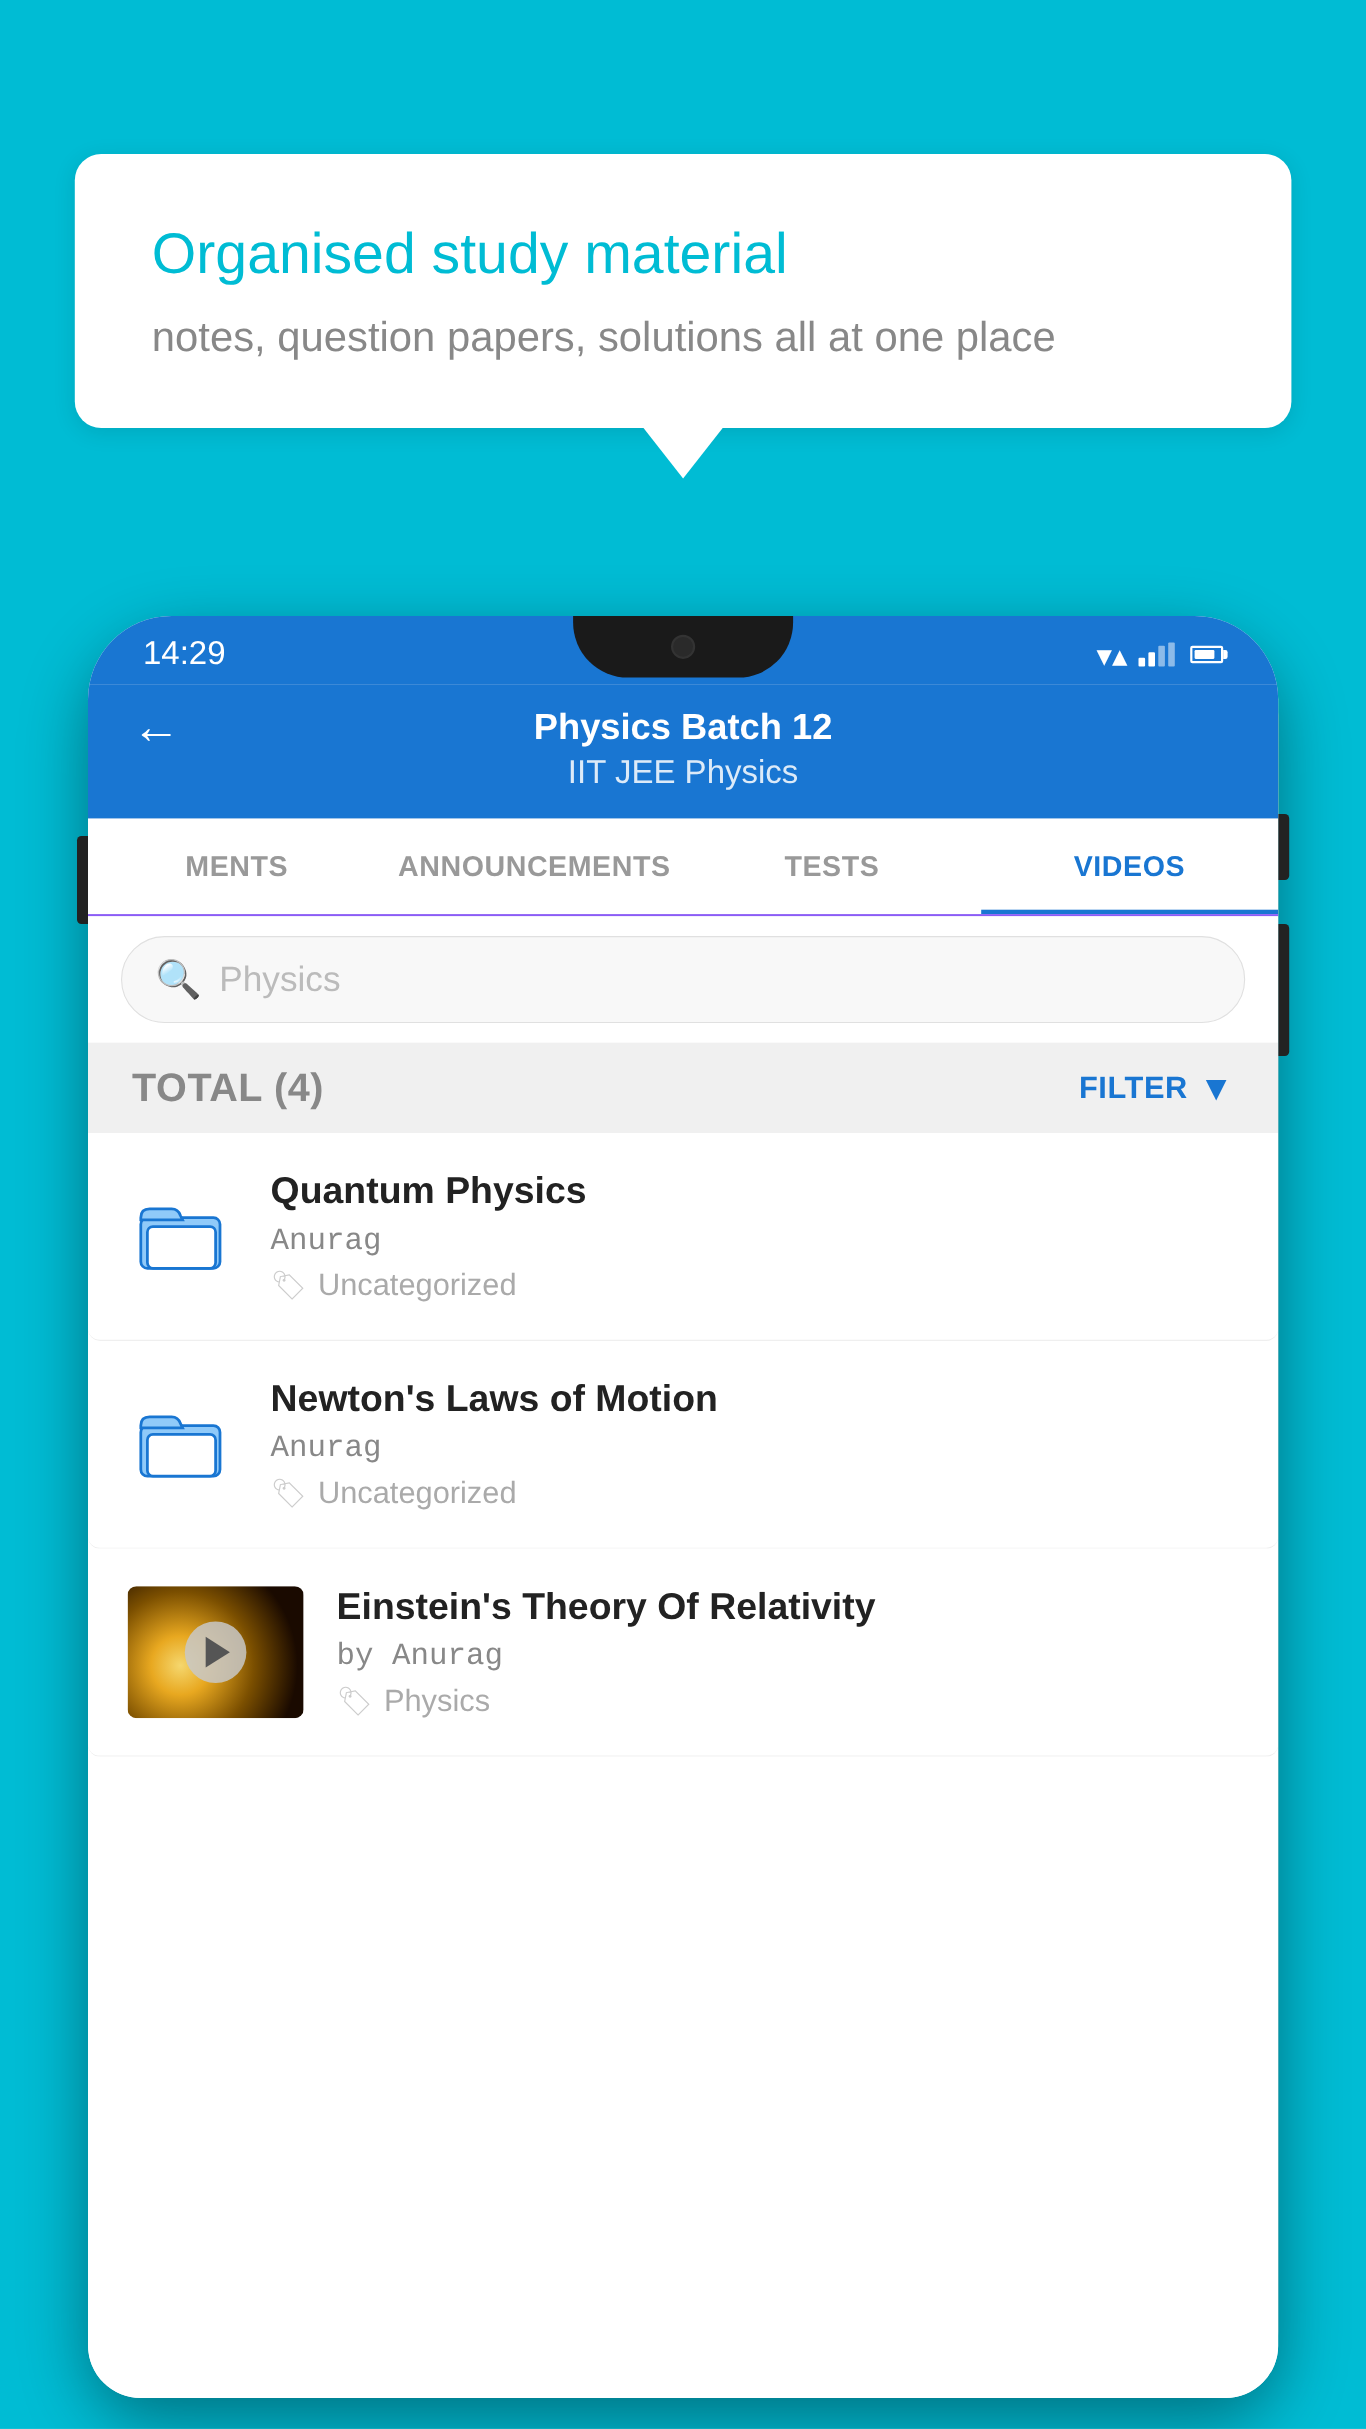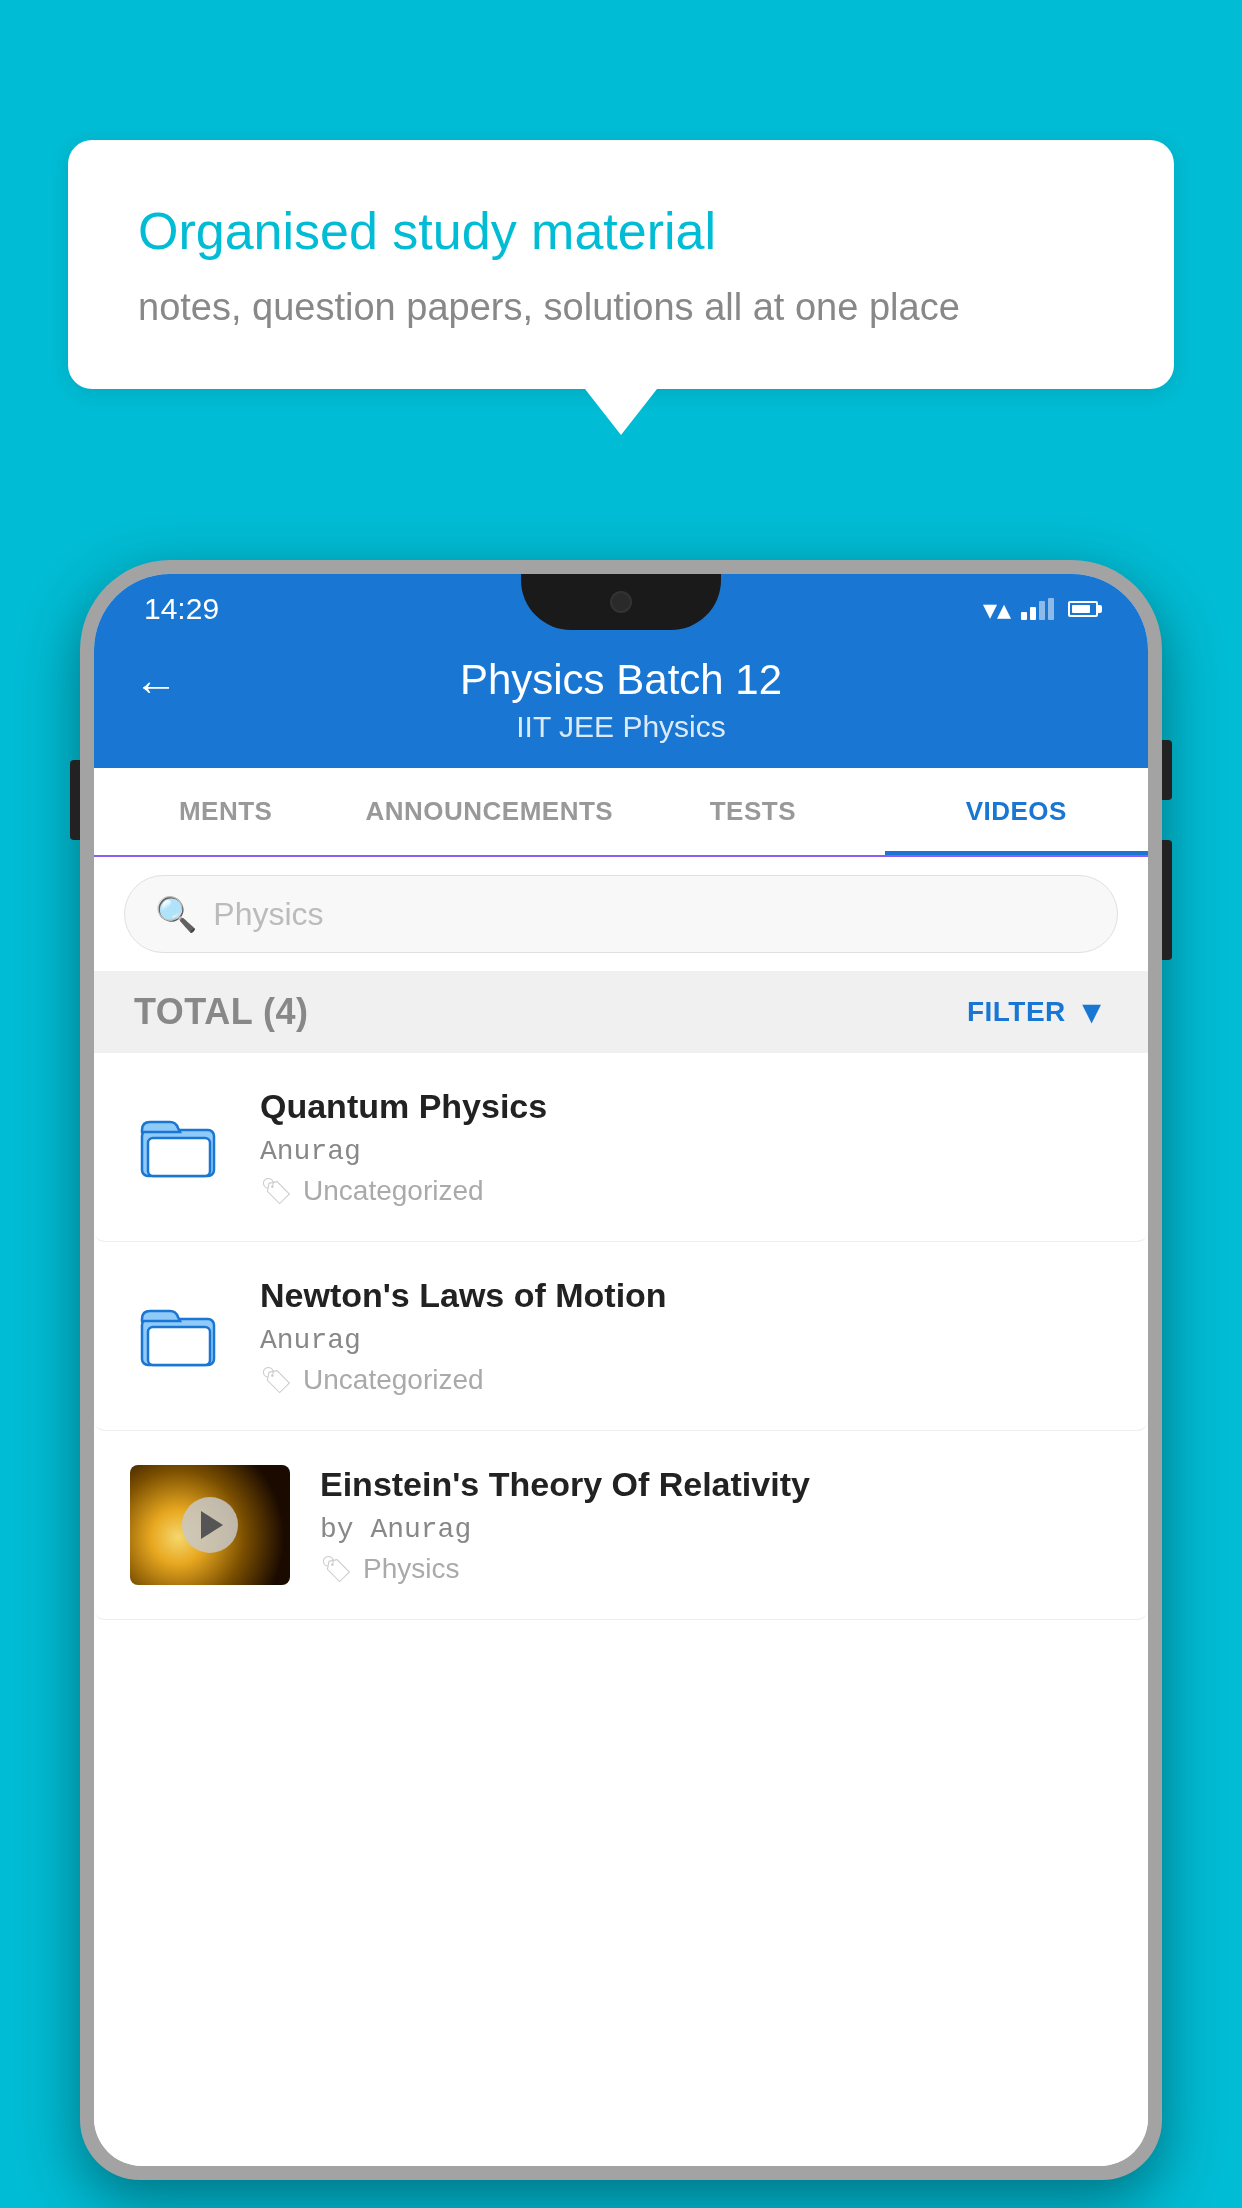--- a/index.html
+++ b/index.html
@@ -60,21 +60,20 @@
       position: absolute;
       top: 560px;
       left: 80px;
       right: 80px;
       bottom: 0;
     }
 
     .phone-outer {
       background: #a3a3a3;
       border-radius: 90px 90px 60px 60px;
-      padding: 14px;
       box-shadow: 0 20px 60px rgba(0,0,0,0.4);
       position: relative;
       height: 1620px;
     }
 
     .phone-inner {
       background: #f5f5f5;
       border-radius: 76px 76px 48px 48px;
       overflow: hidden;
       height: 100%;
@@ -150,22 +149,22 @@
     .back-arrow {
       position: absolute;
       left: 0;
       color: white;
       font-size: 44px;
       font-weight: 300;
     }
 
     .header-title {
       color: white;
-      font-size: 42px;
-      font-weight: 400;
+      font-size: 33px;
+      font-weight: 700;
       text-align: center;
     }
 
     .header-subtitle {
       color: rgba(255,255,255,0.85);
       font-size: 30px;
       text-align: center;
       margin-top: 6px;
     }
 

